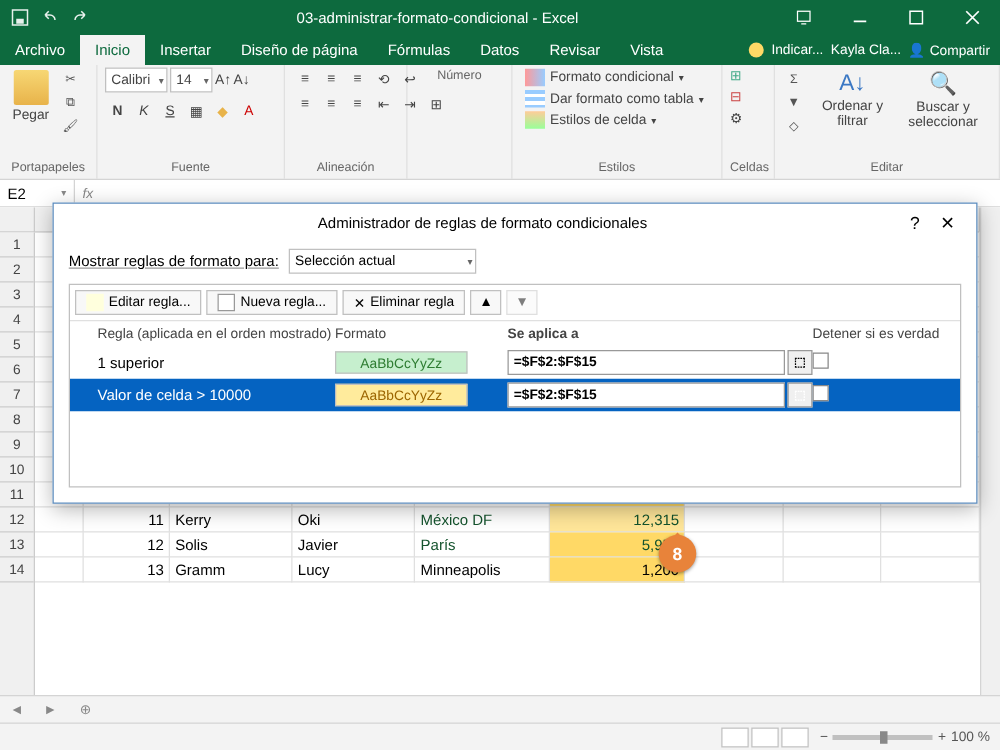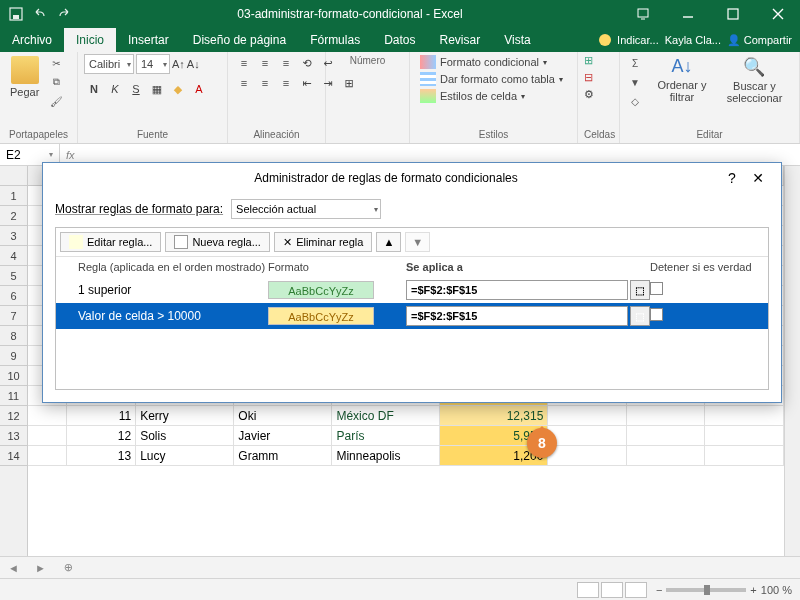--- a/index.html
+++ b/index.html
@@ -482,22 +482,22 @@
         <div class="cell" style="width: 100px;">Javier</div>
         <div class="cell orange" style="width: 110px;">París</div>
         <div class="cell num hl orange" style="width: 110px;">5,951</div>
         <div class="cell" style="width: 80px;"></div>
         <div class="cell" style="width: 80px;"></div>
         <div class="cell" style="width: 80px;"></div>
       </div>
       <div class="row">
         <div class="cell" style="width: 40px;"></div>
         <div class="cell num" style="width: 70px;">13</div>
+        <div class="cell" style="width: 100px;">Gramm</div>
         <div class="cell" style="width: 100px;">Lucy</div>
-        <div class="cell" style="width: 100px;">Gramm</div>
         <div class="cell" style="width: 110px;">Minneapolis</div>
         <div class="cell num hl" style="width: 110px;">1,200</div>
         <div class="cell" style="width: 80px;"></div>
         <div class="cell" style="width: 80px;"></div>
         <div class="cell" style="width: 80px;"></div>
       </div>
     </div>
   <div class="vscroll"></div>
   <div class="hscroll"></div>
 </div>

